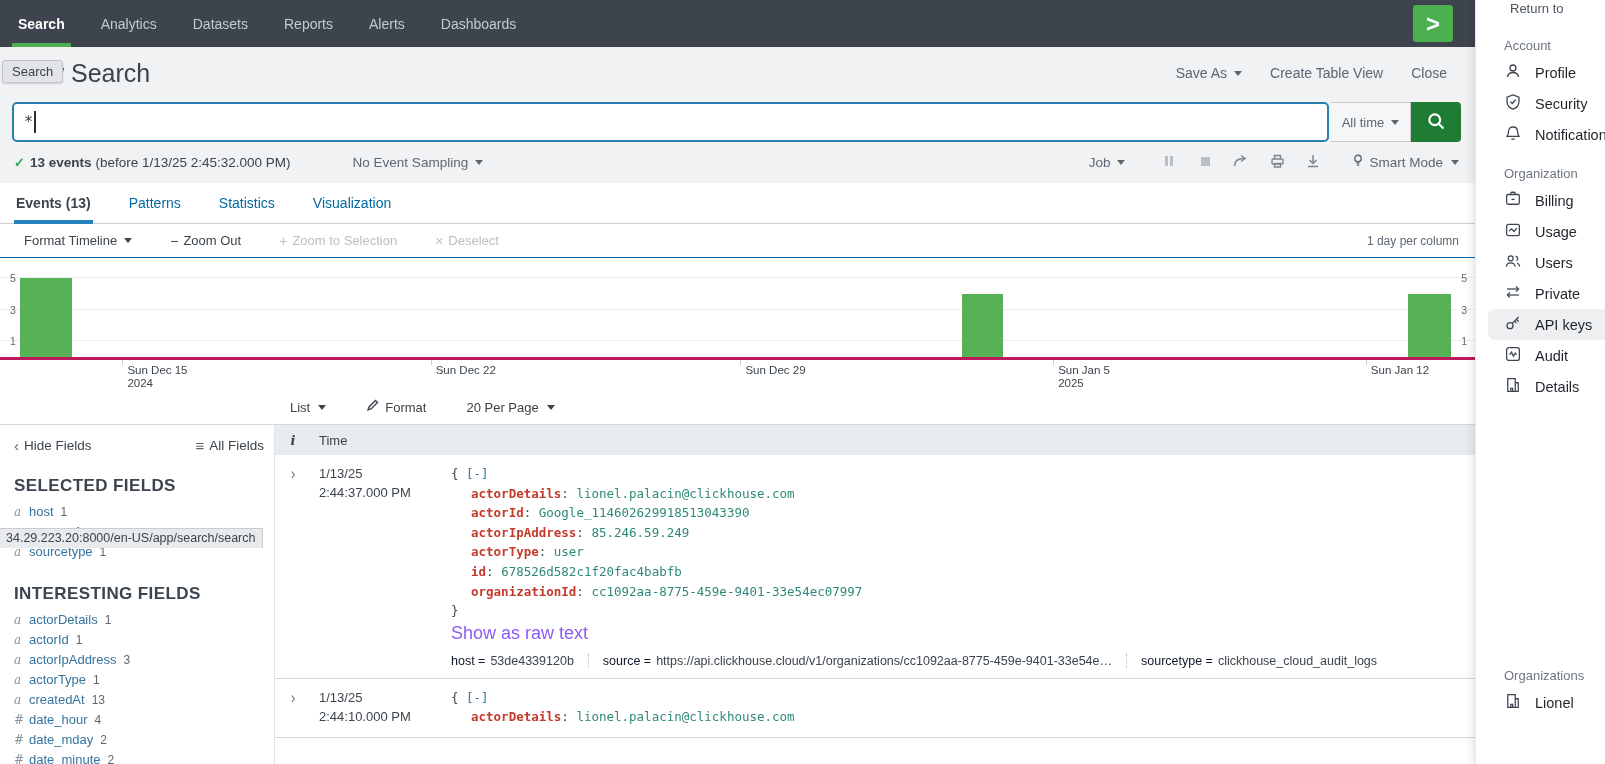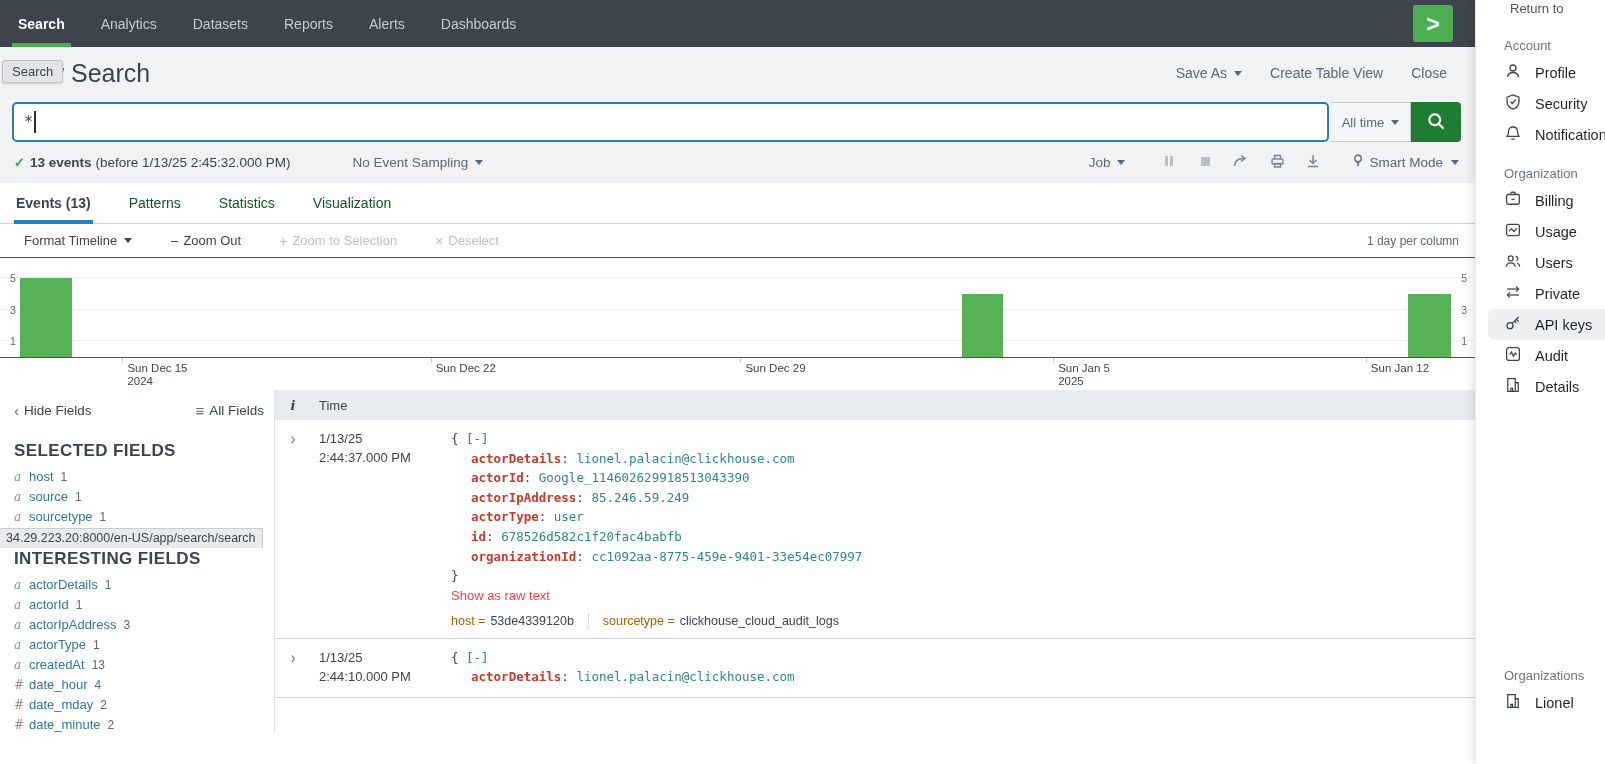--- a/index.html
+++ b/index.html
@@ -45,41 +45,41 @@
   .res-rest { margin-left: 4px; color: #3c444d; }
   .sampling { margin-left: 62px; color: #5c6773; display: flex; align-items: center; gap: 5px; cursor: pointer; }
   .status-right { margin-left: auto; display: flex; align-items: center; gap: 0; color: #5c6773; }
   .jobmenu { display: flex; align-items: center; gap: 5px; cursor: pointer; margin-right: 26px; }
   .sicon { width: 36px; display: flex; justify-content: center; align-items: center; cursor: pointer; }
   .smartmode { display: flex; align-items: center; gap: 6px; margin-left: 22px; cursor: pointer; }
 
   
   .tabsrow { background: #fff; display: flex; padding: 0 0 0 14px; height: 41px; align-items: flex-end;
     border-bottom: 1px solid #ccd1d5; gap: 34px; }
-  .tab { font-size: 14px; color: #14532d; padding: 10px 2px 12px 2px; cursor: pointer; position: relative; }
+  .tab { font-size: 14px; color: #0369a1; padding: 10px 2px 12px 2px; cursor: pointer; position: relative; }
   .tab.active { color: #3c444d; font-weight: bold; }
   .tab.active::after { content: ""; position: absolute; left: 0; right: 0; bottom: -1px; height: 4px; background: #2681bc; }
 
   
   .tlcontrols { height: 34px; background: #fff; display: flex; align-items: center; padding: 0 16px 0 24px;
     font-size: 13px; border-bottom: 1px solid #0369a1; }
   .tlc { display: flex; align-items: center; gap: 5px; cursor: pointer; color: #3c444d; }
   .tlc.disabled { color: #b9c0c6; cursor: default; }
   .tlc + .tlc { margin-left: 38px; }
   .tlsym { font-size: 14px; }
   .scale-note { margin-left: auto; font-size: 12px; color: #5c6773; }
 
   
   .chartwrap { position: relative; background: #fff; }
   .plot { position: relative; height: 99px; overflow: visible; }
   .gridline { position: absolute; left: 0; right: 0; height: 1px; background: #ebedef; }
   .ylab { position: absolute; font-size: 10.5px; color: #5c6773; }
   .ylab.yl { left: 10px; } .ylab.yr { right: 8px; }
   .bar { position: absolute; bottom: 0; }
-  .axis { position: relative; height: 33px; border-top: 1px solid #be185d; }
+  .axis { position: relative; height: 33px; border-top: 3px solid #be185d; }
   .xtick { position: absolute; top: 0; width: 1px; height: 5px; background: #c9ccd0; }
   .xlab { position: absolute; top: 4px; margin-left: 5px; font-size: 11.5px; color: #3c444d; line-height: 13px; }
 
   
   .listrow { height: 35px; background: #fff; border-bottom: 1px solid #d5d8db; display: flex; align-items: center;
     padding-left: 290px; font-size: 13px; color: #3c444d; gap: 40px; }
   .lr { display: flex; align-items: center; gap: 6px; cursor: pointer; }
 
   
   .content { position: relative; display: flex; height: 343px; }
@@ -103,26 +103,26 @@
   .chev { color: #6b7580; font-size: 14px; cursor: pointer; display: inline-block; transform: scaleY(1.2); }
   .c-time { width: 136px; padding-left: 8px; font-size: 13px; line-height: 19px; color: #3c444d; }
   .c-event { flex: 1; padding-left: 4px; }
   .json { font-family: "DejaVu Sans Mono", monospace; font-size: 12.5px; line-height: 19.6px; color: #3c444d; }
   .jline { padding-left: 20px; white-space: nowrap; }
   .jk { color: #c43b2b; font-weight: bold; }
   .jk::after { content: ": "; color: #3c444d; font-weight: normal; }
   .jv { color: #2e8a78; }
   .jbrace { color: #3c444d; }
   .jcollapse { color: #2a7ab0; cursor: pointer; }
-  .rawlink { font-size: 13px; color: #ef4444; margin-top: 2px; cursor: pointer; display: inline-block; }
+  .rawlink { font-size: 18px; color: #8b5cf6; margin-top: 2px; cursor: pointer; display: inline-block; }
   .metarow { display: flex; align-items: center; margin-top: 10px; font-size: 12.5px; }
   .meta { display: flex; gap: 5px; padding: 0 14px; }
   .meta:first-child { padding-left: 0; }
   .meta + .meta { border-left: 1px dotted #b8bcc0; }
-  .mlabel { color: #a16207; }
+  .mlabel { color: #0f172a; }
   .mval { color: #3c444d; }
   .msrc { max-width: 530px; overflow: hidden; white-space: nowrap; }
 
   
   .urlchip { position: absolute; left: 0; bottom: 0; z-index: 10; background: #e9eaec; border: 1px solid #c9ccd0;
     border-bottom: none; border-left: none; padding: 2px 7px 3px 6px; font-size: 12.5px; color: #3c444d; }
 
   
   .panel { position: absolute; left: 1475px; top: 0; width: 175px; height: 764px; background: #fff;
     box-shadow: -3px 0 8px rgba(0,0,0,.10); border-left: 1px solid #e7e9eb; padding: 0 0 0 0; color: #1f242b; }
@@ -314,20 +314,38 @@
           <div>Sun Jan 5</div>
           <div>2025</div>
         </div>
         <div class="xtick" style="left: 92.6%;"></div>
         <div class="xlab" style="left: 92.6%;">
           <div>Sun Jan 12</div>
         </div>
       </div>
   </div>
 
+  <div class="listrow">
+    <span class="lr">
+      <span>List</span>
+      <span class="caret"></span>
+    </span>
+    <span class="lr">
+      <span>
+        <svg width="13" height="13" viewBox="0 0 13 13" fill="none" stroke="#3c444d" stroke-width="1.4">
+          <path d="M2 11 L3 8 L9.5 1.5 L11.5 3.5 L5 10 Z"></path>
+        </svg>
+      </span>
+      <span>Format</span>
+    </span>
+    <span class="lr">
+      <span>20 Per Page</span>
+      <span class="caret"></span>
+    </span>
+  </div>
 
   <div class="content">
 
     <aside class="sidebar">
       <div class="sb-head">
         <span class="sb-link">
           <span class="glyph">‹</span>
           <span>Hide Fields</span>
         </span>
         <span class="sb-link">
@@ -419,20 +437,24 @@
             <div class="jline"><span class="jk">organizationId</span><span class="jv">cc1092aa-8775-459e-9401-33e54ec07997</span></div>
             <div><span class="jbrace">}</span></div>
           </div>
           <span class="rawlink">Show as raw text</span>
           <div class="metarow">
             <span class="meta">
               <span class="mlabel">host =</span>
               <span class="mval">53de4339120b</span>
             </span>
             <span class="meta">
+              <span class="mlabel">source =</span>
+              <span class="mval msrc">https://api.clickhouse.cloud/v1/organizations/cc1092aa-8775-459e-9401-33e54e…</span>
+            </span>
+            <span class="meta">
               <span class="mlabel">sourcetype =</span>
               <span class="mval">clickhouse_cloud_audit_logs</span>
             </span>
           </div>
         </div>
       </div>
 
       <div class="erow">
         <div class="c-i"><span class="chev">›</span></div>
         <div class="c-time">

